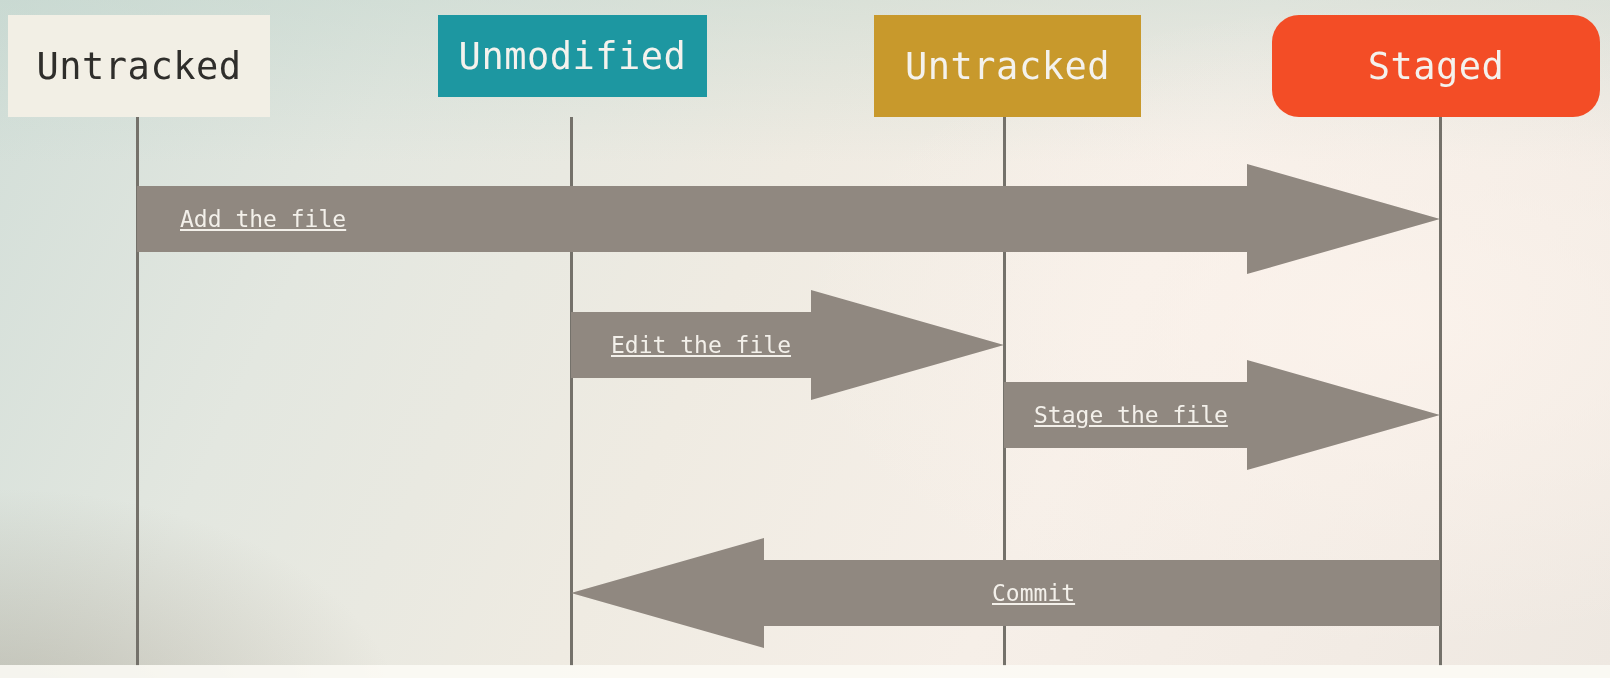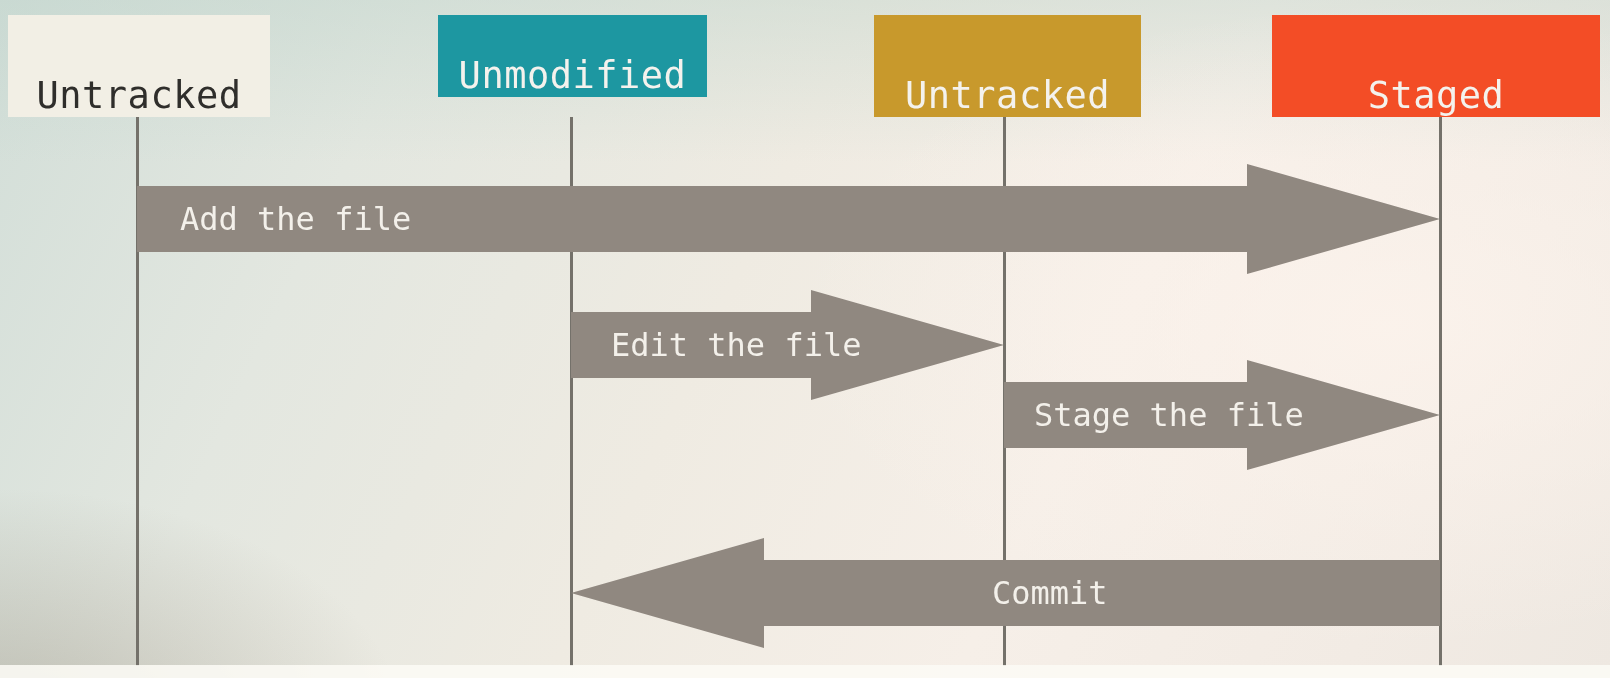--- a/index.html
+++ b/index.html
@@ -22,36 +22,37 @@
       linear-gradient(115deg, #d2ded8 0%, #e3e7e0 22%, #efebe2 45%, #f6efe8 66%, #f2ebe4 86%, #eee8e1 100%);
   }
   .lifeline {
     position: absolute;
     width: 3px;
     z-index: 1;
   }
   .state-box {
     position: absolute;
     display: flex;
-    align-items: flex-end;
+    align-items: center;
     justify-content: center;
     font-size: 37px;
     letter-spacing: 0.5px;
     z-index: 3;
   }
   .arrow {
     position: absolute;
     z-index: 2;
   }
   .arrow-label {
     position: absolute;
     top: 50%;
     transform: translateY(-50%);
-    font-size: 32px;
+    font-size: 23px;
     white-space: nowrap;
+    text-decoration: underline;
   }
   .footer-strip {
     position: absolute;
     left: 0;
     bottom: 0;
     width: 100%;
     height: 13px;
     background: rgba(252, 250, 245, 0.88);
     z-index: 4;
   }
@@ -67,21 +68,21 @@
     </div>
     <div class="lifeline" style="left: 570px; top: 117px; height: 549px; background: rgb(116, 113, 106);"></div>
     <div class="state-box" style="left: 438px; top: 15px; width: 269px; height: 82px; background: rgb(29, 151, 161); color: rgb(244, 242, 237);">
       <span>Unmodified</span>
     </div>
     <div class="lifeline" style="left: 1003px; top: 117px; height: 549px; background: rgb(116, 113, 106);"></div>
     <div class="state-box" style="left: 874px; top: 15px; width: 267px; height: 102px; background: rgb(200, 153, 44); color: rgb(244, 242, 237);">
       <span>Untracked</span>
     </div>
     <div class="lifeline" style="left: 1439px; top: 117px; height: 549px; background: rgb(116, 113, 106);"></div>
-    <div class="state-box" style="left: 1272px; top: 15px; width: 328px; height: 102px; background: rgb(243, 77, 38); color: rgb(244, 242, 237);">
+    <div class="state-box" style="left: 1272px; top: 15px; width: 328px; height: 102px; background: rgb(243, 77, 38); color: rgb(244, 242, 237); border-radius: 27px;">
       <span>Staged</span>
     </div>
     <div class="arrow" style="left: 137px; top: 164px; width: 1303px; height: 110px; background: rgb(144, 136, 128); clip-path: polygon(0px 22px, 1110px 22px, 1110px 0px, 1303px 55px, 1110px 110px, 1110px 88px, 0px 88px);">
       <span class="arrow-label" style="left: 43px; color: rgb(243, 240, 234);">Add the file</span>
     </div>
     <div class="arrow" style="left: 571px; top: 290px; width: 433px; height: 110px; background: rgb(144, 136, 128); clip-path: polygon(0px 22px, 240px 22px, 240px 0px, 433px 55px, 240px 110px, 240px 88px, 0px 88px);">
       <span class="arrow-label" style="left: 40px; color: rgb(243, 240, 234);">Edit the file</span>
     </div>
     <div class="arrow" style="left: 1004px; top: 360px; width: 436px; height: 110px; background: rgb(144, 136, 128); clip-path: polygon(0px 22px, 243px 22px, 243px 0px, 436px 55px, 243px 110px, 243px 88px, 0px 88px); padding-left: 12px;">
       <span class="arrow-label" style="left: 30px; color: rgb(243, 240, 234);">Stage the file</span>

